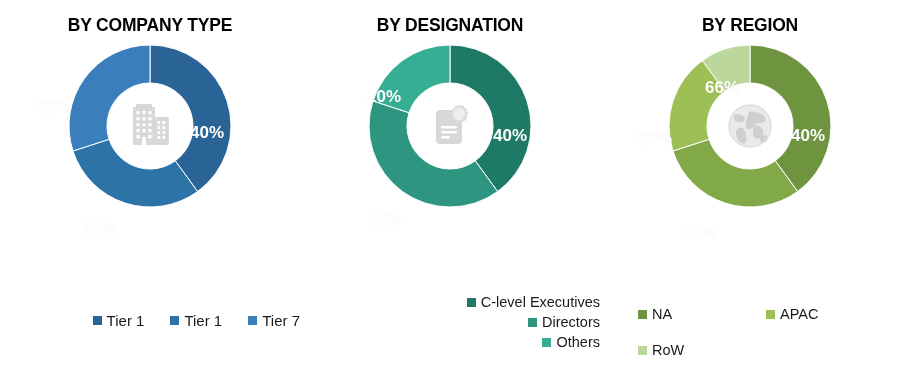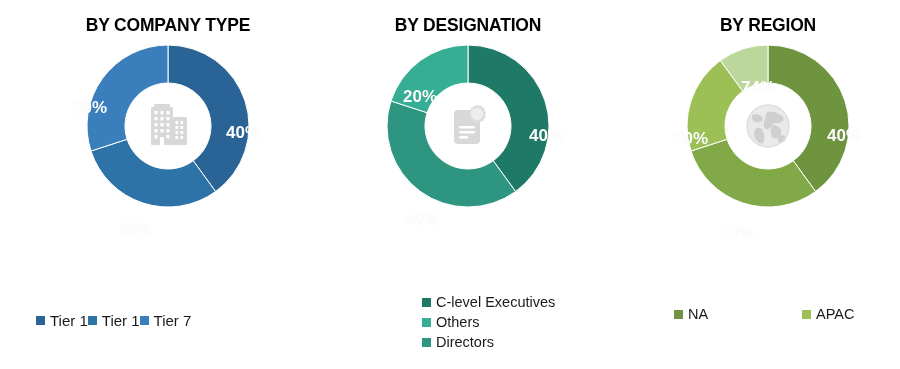--- a/index.html
+++ b/index.html
@@ -10,21 +10,20 @@
     overflow:hidden;
     position:relative;
   }
   .board{
     position:absolute;inset:0;
     display:flex;
   }
   .panel{
     width:300px;height:369px;
     position:relative;
-    margin-left:36px;
   }
   .title{
     position:absolute;
     left:0;right:0;top:14px;
     text-align:center;
     font-size:19px;
     font-weight:bold;
     letter-spacing:-0.2px;
     white-space:nowrap;
     transform:scaleX(0.92);
@@ -76,30 +75,31 @@
   }
   .legend-label{
     font-size:14.5px;
     color:#1a1a1a;
   }
 
   
   .legend-company{
     top:312px;
     display:flex;
-    justify-content:flex-start;
+    justify-content:flex-end;
+    gap:26px;
   }
   .legend-company .legend-label{font-size:15px;}
 
   
   .legend-designation{
     top:294px;
     padding-left:86px;
   }
-  .legend-designation .legend-item{margin-bottom:4px;}
+  .legend-designation .legend-item{margin-bottom:4px;justify-content:flex-end;}
 
   
   .legend-region{
     top:306px;
     padding-left:38px;
     display:grid;
     grid-template-columns:128px 128px;
     row-gap:20px;
   }
 </style>
@@ -205,26 +205,26 @@
       <div class="pct" style="left:68px;top:167px;">40%</div>
       <div class="pct" style="left:67px;top:44px;">20%</div>
     </div>
 
     <div class="legend legend-designation">
       <div class="legend-item">
         <span class="swatch" style="background:#1E7A66"></span>
         <span class="legend-label">C-level Executives</span>
       </div>
       <div class="legend-item">
+        <span class="swatch" style="background:#2E9680"></span>
+        <span class="legend-label">Directors</span>
+      </div>
+      <div class="legend-item">
         <span class="swatch" style="background:#35AE93"></span>
         <span class="legend-label">Others</span>
-      </div>
-      <div class="legend-item">
-        <span class="swatch" style="background:#2E9680"></span>
-        <span class="legend-label">Directors</span>
       </div>
     </div>
   </div>
 
   <div class="panel">
     <div class="title">BY REGION</div>
 
     <div class="donut-wrap">
       <div class="donut">
         <svg viewBox="0 0 166 166" id="donut-2">
@@ -244,28 +244,32 @@
               <path d="M44 40 q4 0 5 3 q-1 4 -5 5 q-3 0 -3 -4 q0 -3 3 -4 Z"></path>
             </g>
             <circle cx="31" cy="31" r="21" fill="none" stroke="#DDDDDD" stroke-width="1.4"></circle>
           </svg>
         </div>
       </div>
 
       <div class="pct" style="left:191px;top:83px;">40%</div>
       <div class="pct" style="left:83px;top:180px;">30%</div>
       <div class="pct" style="left:38px;top:86px;">20%</div>
-      <div class="pct" style="left:105px;top:35px;">74%</div>
+      <div class="pct" style="left:105px;top:35px;">66%</div>
     </div>
 
     <div class="legend legend-region">
       <div class="legend-item">
         <span class="swatch" style="background:#6E9440"></span>
         <span class="legend-label">NA</span>
       </div>
       <div class="legend-item">
         <span class="swatch" style="background:#9CC055"></span>
         <span class="legend-label">APAC</span>
       </div>
+      <div class="legend-item">
+        <span class="swatch" style="background:#BCD79B"></span>
+        <span class="legend-label">RoW</span>
+      </div>
     </div>
   </div>
 
 </div>
 
 </body></html>

